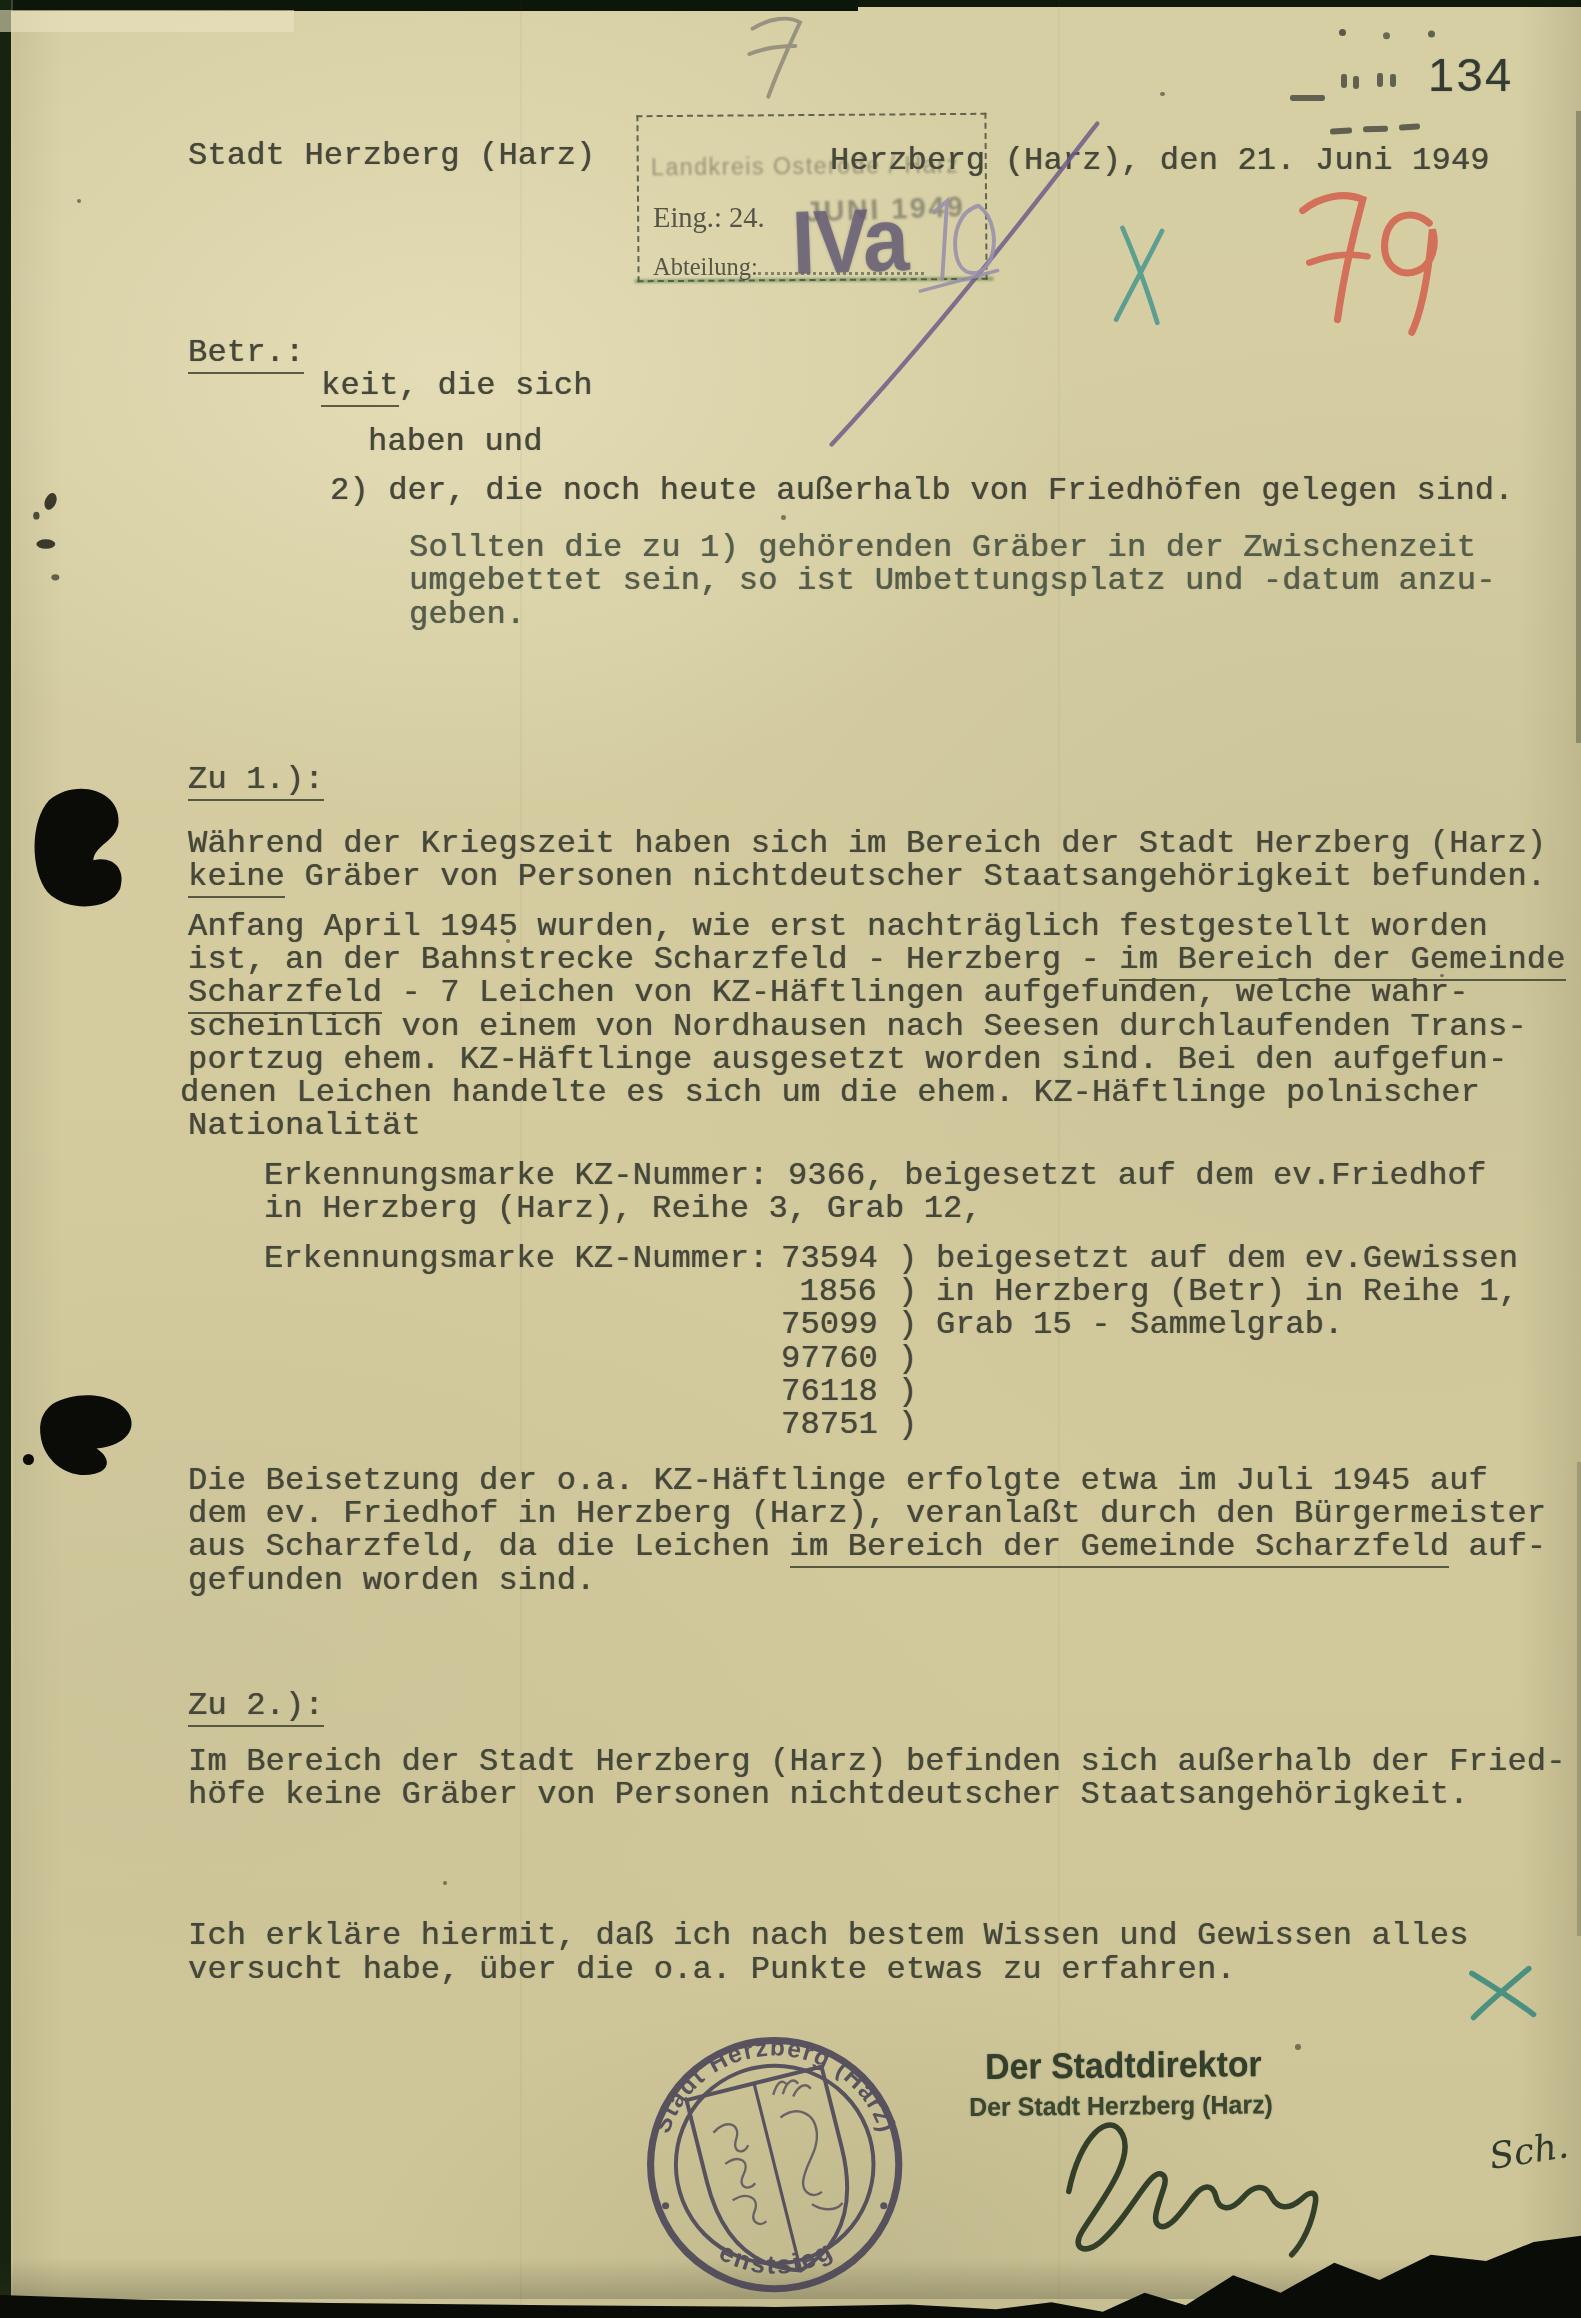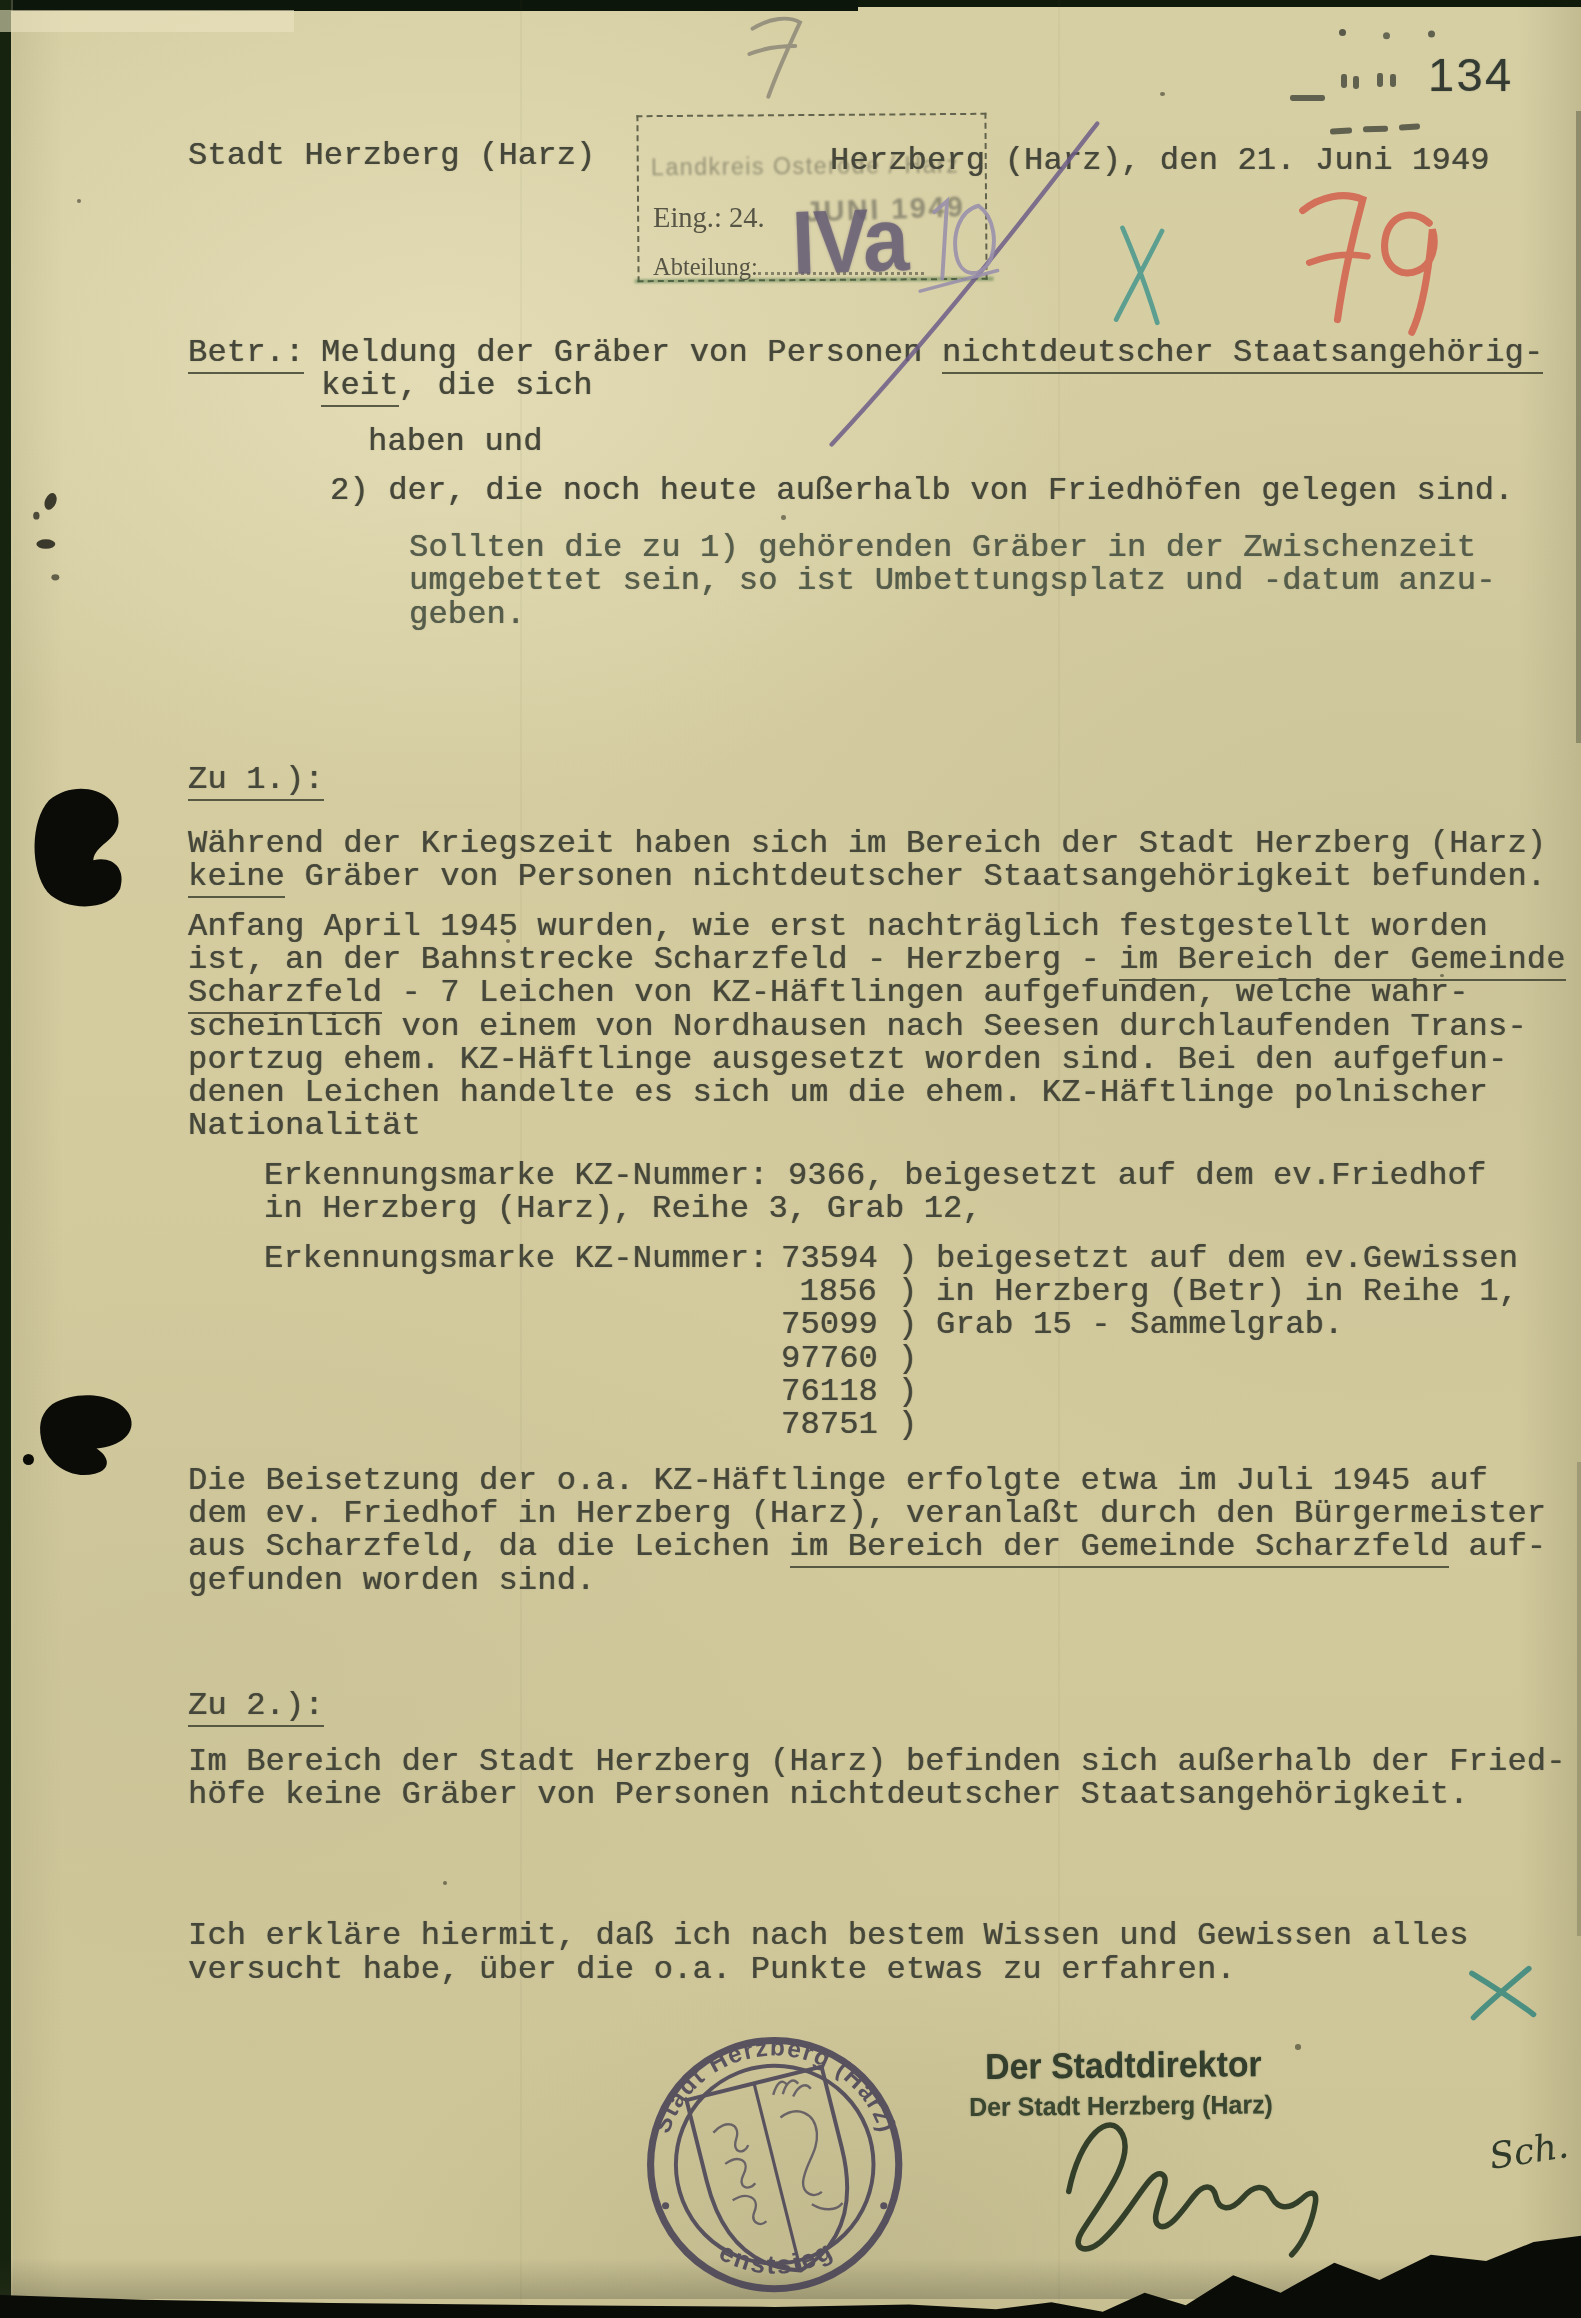--- a/index.html
+++ b/index.html
@@ -99,40 +99,39 @@
   <div class="mark" style="left:1290px;top:95px;width:35px;height:6.3px"></div>
   <div class="mark" style="left:1341px;top:74px;width:5.5px;height:14.2px"></div>
   <div class="mark" style="left:1353px;top:76px;width:5.5px;height:12.6px"></div>
   <div class="mark" style="left:1377px;top:73px;width:5.5px;height:14.2px"></div>
   <div class="mark" style="left:1390px;top:74px;width:5.5px;height:12.6px"></div>
   <div class="mark" style="left:1330px;top:128px;width:22px;height:5.5px;transform:rotate(-3deg)"></div>
   <div class="mark" style="left:1363px;top:126px;width:25px;height:5.5px;transform:rotate(-2deg)"></div>
   <div class="mark" style="left:1399px;top:124px;width:20.6px;height:5.5px;transform:rotate(-4deg)"></div>
 
   <div class="t" style="left:188px;top:336px"><span class="u">Betr.:</span></div>
-  <div class="t" style="left:321px;top:336px"><span>Meldung der Gräber von Personen </span><span class="u">nichtdeutscher Staatsangehörig-</span></div>
   <div class="t" style="left:321px;top:369px"><span class="u">keit</span><span>, die sich</span></div>
 
   <div class="t" style="left:368px;top:425px">haben und</div>
   <div class="t" style="left:330px;top:474px">2) der, die noch heute außerhalb von Friedhöfen gelegen sind.</div>
 
   <div class="t light" style="left:409px;top:531px">Sollten die zu 1) gehörenden Gräber in der Zwischenzeit</div>
   <div class="t light" style="left:409px;top:564px">umgebettet sein, so ist Umbettungsplatz und -datum anzu-</div>
   <div class="t light" style="left:409px;top:598px">geben.</div>
 
   <div class="t" style="left:188px;top:763px"><span class="u">Zu 1.):</span></div>
   <div class="t" style="left:188px;top:860px"><span class="u">keine</span><span> Gräber von Personen nichtdeutscher Staatsangehörigkeit befunden.</span></div>
   <div class="t" style="left:188px;top:827px">Während der Kriegszeit haben sich im Bereich der Stadt Herzberg (Harz)</div>
 
   <div class="t" style="left:188px;top:910px">Anfang April 1945 wurden, wie erst nachträglich festgestellt worden</div>
   <div class="t" style="left:188px;top:943px"><span>ist, an der Bahnstrecke Scharzfeld - Herzberg - </span><span class="u">im Bereich der Gemeinde</span></div>
   <div class="t" style="left:188px;top:976px"><span class="u">Scharzfeld</span><span> - 7 Leichen von KZ-Häftlingen aufgefunden, welche wahr-</span></div>
   <div class="t" style="left:188px;top:1010px">scheinlich von einem von Nordhausen nach Seesen durchlaufenden Trans-</div>
   <div class="t" style="left:188px;top:1043px">portzug ehem. KZ-Häftlinge ausgesetzt worden sind. Bei den aufgefun-</div>
-  <div class="t" style="left:188px;top:1076px">denen Leichen handelte es sich um die ehem. KZ-Häftlinge polnischer</div>
+  <div class="t" style="left:180px;top:1076px">denen Leichen handelte es sich um die ehem. KZ-Häftlinge polnischer</div>
   <div class="t" style="left:188px;top:1109px">Nationalität</div>
 
   <div class="t" style="left:264px;top:1159px">Erkennungsmarke KZ-Nummer: 9366, beigesetzt auf dem ev.Friedhof</div>
   <div class="t" style="left:264px;top:1192px">in Herzberg (Harz), Reihe 3, Grab 12,</div>
   <div class="t" style="left:264px;top:1242px">Erkennungsmarke KZ-Nummer:</div>
 
   <div class="t numcol" style="left:781px;top:1242px">73594</div>
   <div class="t numcol" style="left:781px;top:1275px">1856</div>
   <div class="t numcol" style="left:781px;top:1308px">75099</div>
   <div class="t numcol" style="left:781px;top:1342px">97760</div>

